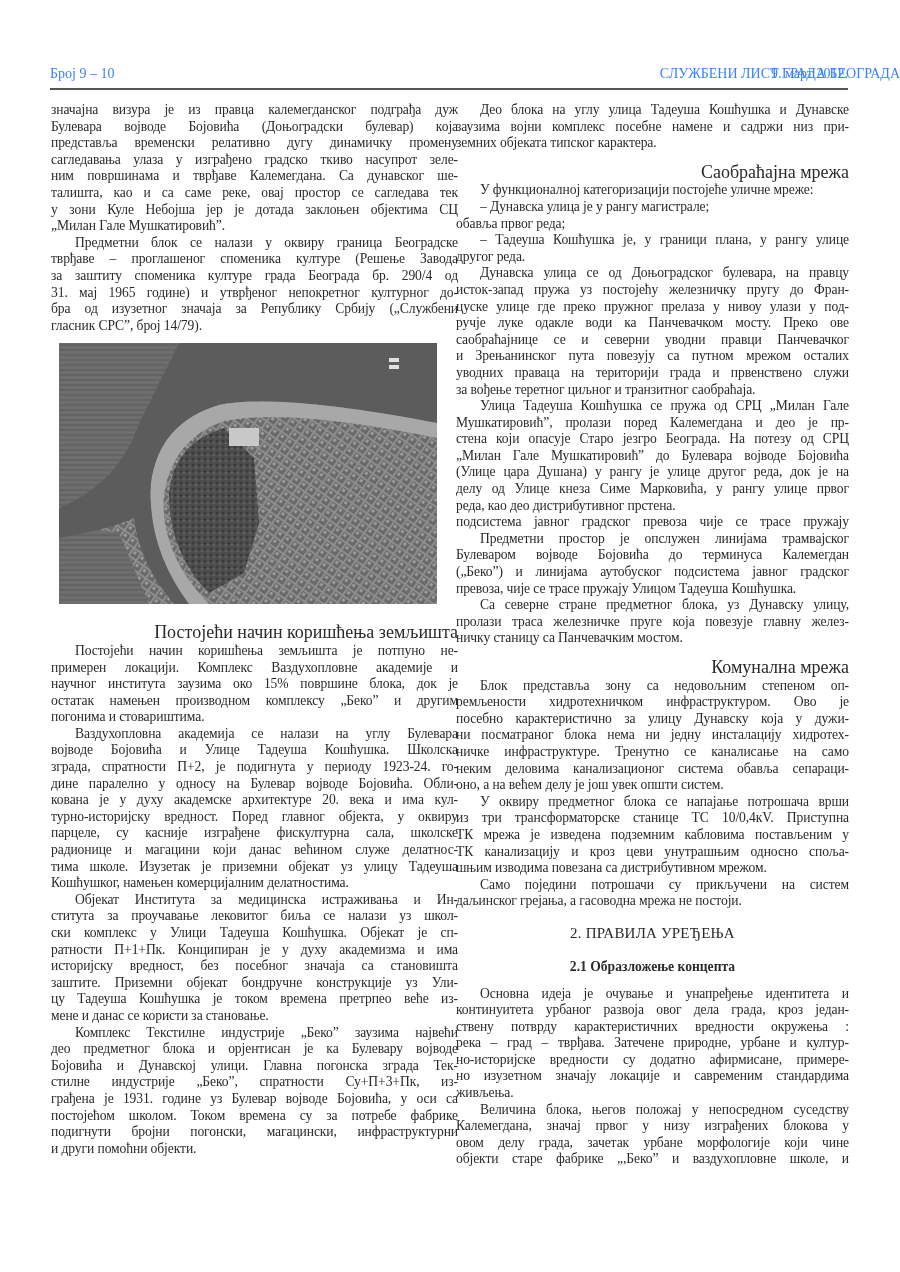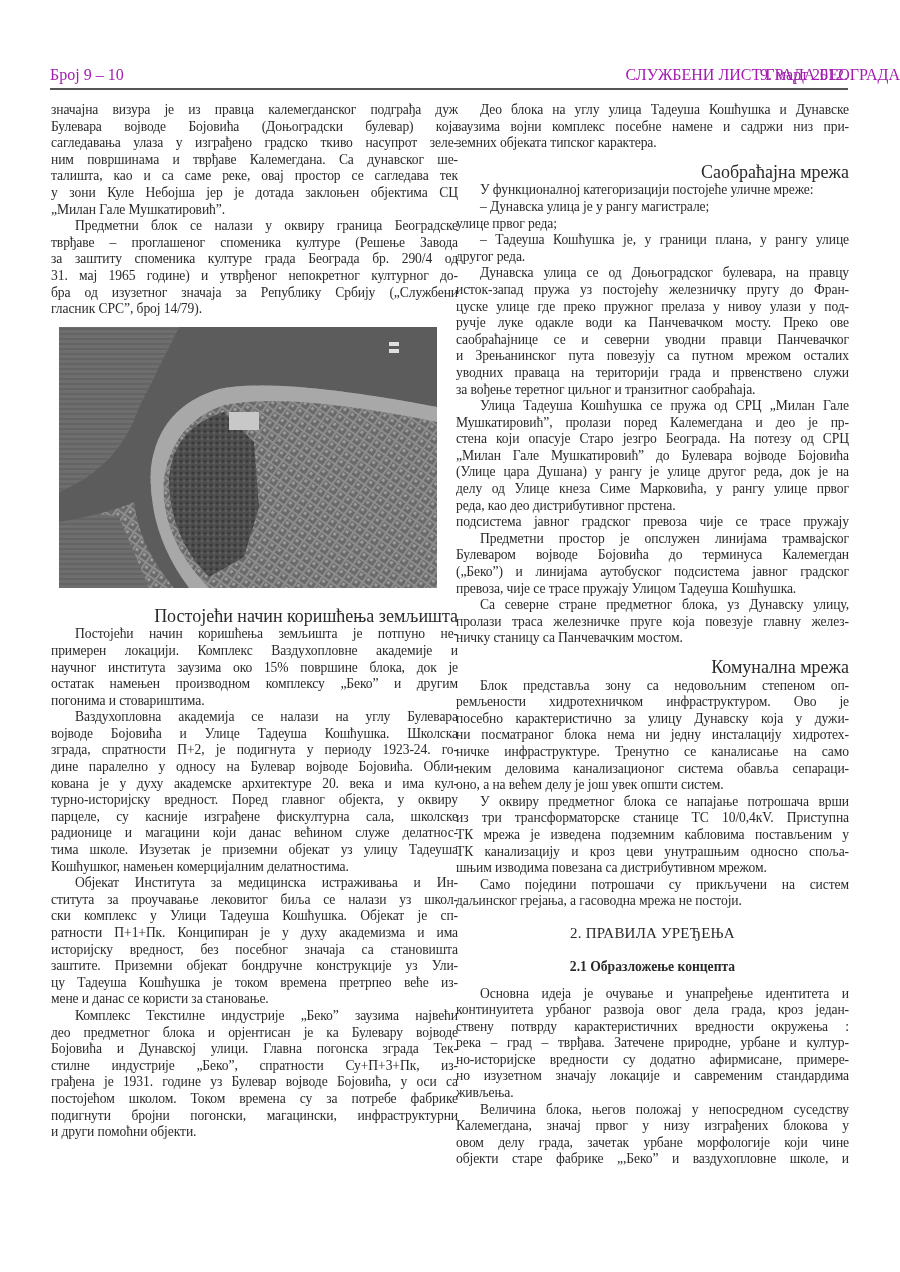--- a/index.html
+++ b/index.html
@@ -1,18 +1,18 @@
 <!DOCTYPE html>
 <html><head>
 <meta charset="utf-8">
 <style>
   html, body { margin:0; padding:0; background:#ffffff; }
   body { width:900px; height:1272px; position:relative; overflow:hidden;
          font-family:"Liberation Serif","DejaVu Serif",serif; color:#2a2a2a; }
-  .hdr { position:absolute; top:66px; font-size:16px; color:#a21caf; white-space:nowrap; }
+  .hdr { position:absolute; top:66px; font-size:14px; color:#3b82f6; white-space:nowrap; }
   #hdr-left { left:50px; }
   #hdr-center { left:0; width:900px; text-align:right; top:66px; }
   #hdr-right { right:52px;text-align:center; }
   .rule { position:absolute; left:50px; width:798px; top:88px; height:2px; background:#555; }
   .col { position:absolute; top:102px; }
   #col-left { left:51px; width:407px; }
   #col-right { left:456px; width:393px; }
   .ln { font-size:13.6px; line-height:16.6px; height:16.6px; white-space:nowrap;
         text-align:justify; text-align-last:justify; overflow:hidden; letter-spacing:-0.1px; }
   .ln.last { text-align-last:left; }
@@ -30,20 +30,21 @@
 
 <div class="hdr" id="hdr-left">Број 9 – 10</div>
 <div class="hdr" id="hdr-center">СЛУЖБЕНИ ЛИСТ ГРАДА БЕОГРАДА</div>
 <div class="hdr" id="hdr-right">9. март 2012.</div>
 <div class="rule"></div>
 
 <div class="col" id="col-left">
   <div>
       <div class="ln">значајна визура је из правца калемегданског подграђа дуж</div>
       <div class="ln">Булевара војводе Бојовића (Доњоградски булевар) која</div>
+      <div class="ln">представља временски релативно дугу динамичку промену</div>
       <div class="ln">сагледавања улаза у изграђено градско ткиво насупрот зеле-</div>
       <div class="ln">ним површинама и тврђаве Калемегдана. Са дунавског ше-</div>
       <div class="ln">талишта, као и са саме реке, овај простор се сагледава тек</div>
       <div class="ln">у зони Куле Небојша јер је дотада заклоњен објектима СЦ</div>
       <div class="ln last">„Милан Гале Мушкатировић”.</div>
     </div>
   <div>
       <div class="ln ind">Предметни блок се налази у оквиру граница Београдске</div>
       <div class="ln">тврђаве – проглашеног споменика културе (Решење Завода</div>
       <div class="ln">за заштиту споменика културе града Београда бр. 290/4 од</div>
@@ -130,21 +131,21 @@
       <div class="ln">заузима војни комплекс посебне намене и садржи низ при-</div>
       <div class="ln last">земних објеката типског карактера.</div>
     </div>
   <div class="sp"></div>
   <div class="h3">Саобраћајна мрежа</div>
   <div class="ln last ind">У функционалној категоризацији постојеће уличне мреже:</div>
   <div>
       <div class="ln ind last">– Дунавска улица је у рангу магистрале;</div>
     </div>
   <div>
-      <div class="ln last">улице првог реда;</div>
+      <div class="ln last">обавља првог реда;</div>
     </div>
   <div>
       <div class="ln ind">– Тадеуша Кошћушка је, у граници плана, у рангу улице</div>
       <div class="ln last">другог реда.</div>
     </div>
   <div>
       <div class="ln ind">Дунавска улица се од Доњоградског булевара, на правцу</div>
       <div class="ln">исток-запад пружа уз постојећу железничку пругу до Фран-</div>
       <div class="ln">цуске улице где преко пружног прелаза у нивоу улази у под-</div>
       <div class="ln">ручје луке одакле води ка Панчевачком мосту. Преко ове</div>

